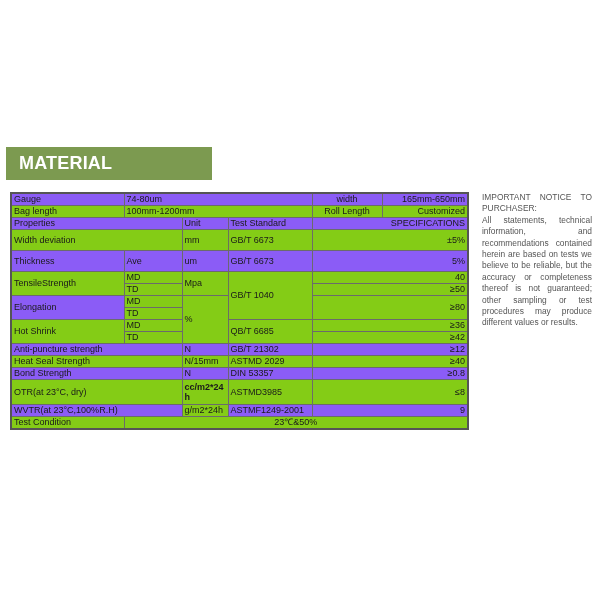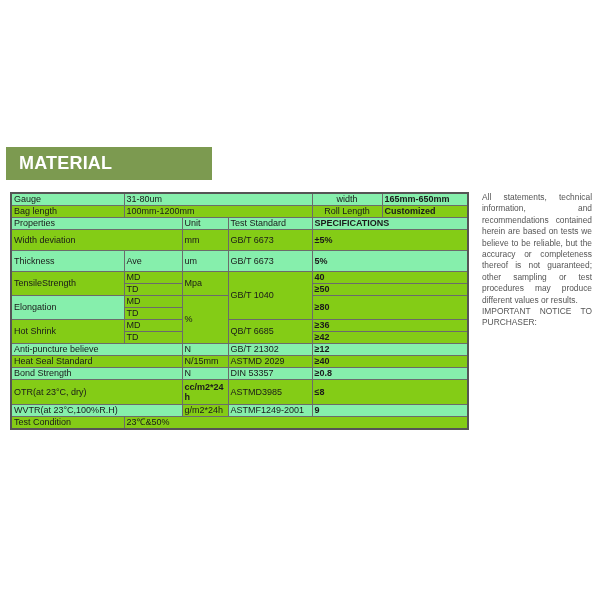--- a/index.html
+++ b/index.html
@@ -5,23 +5,23 @@
   html, body { margin:0; padding:0; background:#ffffff; }
   body { width:600px; height:600px; position:relative; overflow:hidden;
          font-family:"Liberation Sans", sans-serif; color:#1a1a1a; }
   .banner { position:absolute; left:6px; top:147px; width:206px; height:33px;
             background:#7c9a50; color:#ffffff; font-weight:bold; font-size:18px;
             line-height:33px; padding-left:13px; box-sizing:border-box; letter-spacing:0.2px; }
   table.spec { position:absolute; left:10px; top:192px; width:457px;
                border-collapse:collapse; font-size:9px; table-layout:fixed; }
   table.spec td { border:1px solid #6b6b6b; padding:0 2px; height:11px; line-height:11px;
                   white-space:nowrap; overflow:hidden; vertical-align:middle; }
-  .g { background:#86efac; }
+  .g { background:#8b5cf6; }
   .w { background:#84cc16; }
-  .c { text-align:left;font-weight:bold; }
+  .c { text-align:right; }
   .r { text-align:center; }
   table.spec td.tall { height:20px; }
   table.spec td.wrap { white-space:normal; line-height:10px;font-weight:bold; }
   .outer { border:2px solid #555 !important; }
   .notice { position:absolute; left:482px; top:192px; width:110px; font-size:8.4px;
             line-height:11.4px; color:#555555; text-align:justify; }
   .notice p { margin:0; }
 </style>
 </head>
 <body>
@@ -33,21 +33,21 @@
     <col style="width:113px">
       <col style="width:58px">
       <col style="width:46px">
       <col style="width:84px">
       <col style="width:70px">
       <col style="width:86px">
   </colgroup>
   <tbody>
       <tr>
     <td class="g">Gauge</td>
-    <td class="g" colspan="3">31-80um</td>
+    <td class="g" colspan="3">74-80um</td>
     <td class="g r">width</td>
     <td class="g c">165mm-650mm</td>
   </tr>
   <tr>
     <td class="w">Bag length</td>
     <td class="w" colspan="3">100mm-1200mm</td>
     <td class="w r">Roll Length</td>
     <td class="w c">Customized</td>
   </tr>
   <tr>
@@ -93,27 +93,27 @@
     <td class="w" rowspan="2">Hot Shrink</td>
     <td class="w">MD</td>
     <td class="w" rowspan="2">QB/T 6685</td>
     <td class="w c" colspan="2">≥36</td>
   </tr>
   <tr>
     <td class="w">TD</td>
     <td class="w c" colspan="2">≥42</td>
   </tr>
   <tr>
-    <td class="g" colspan="2">Anti-puncture believe</td>
+    <td class="g" colspan="2">Anti-puncture strength</td>
     <td class="g">N</td>
     <td class="g">GB/T 21302</td>
     <td class="g c" colspan="2">≥12</td>
   </tr>
   <tr>
-    <td class="w" colspan="2">Heat Seal Standard</td>
+    <td class="w" colspan="2">Heat Seal Strength</td>
     <td class="w">N/15mm</td>
     <td class="w">ASTMD 2029</td>
     <td class="w c" colspan="2">≥40</td>
   </tr>
   <tr>
     <td class="g" colspan="2">Bond Strength</td>
     <td class="g">N</td>
     <td class="g">DIN 53357</td>
     <td class="g c" colspan="2">≥0.8</td>
   </tr>
@@ -124,21 +124,21 @@
     <td class="w c" colspan="2">≤8</td>
   </tr>
   <tr>
     <td class="g" colspan="2">WVTR(at 23°C,100%R.H)</td>
     <td class="w">g/m2*24h</td>
     <td class="g">ASTMF1249-2001</td>
     <td class="g c" colspan="2">9</td>
   </tr>
   <tr>
     <td class="w">Test Condition</td>
-    <td class="w" colspan="5" style="border-top:1px solid #6b6b6b; border-left:1px solid #6b6b6b; border-right:none; border-bottom:none;">23℃&amp;50%</td>
+    <td class="w" colspan="5" style="border-top:1px solid #6b6b6b; border-left:1px solid #6b6b6b; border-right:none; border-bottom:none;text-align:center;">23℃&amp;50%</td>
   </tr>
 </tbody>
   </table>
 
 <div class="notice">
+  <p>IMPORTANT NOTICE TO PURCHASER:</p>
   <p>All statements, technical information, and recommendations contained herein are based on tests we believe to be reliable, but the accuracy or completeness thereof is not guaranteed; other sampling or test procedures may produce different values or results.</p>
-  <p>IMPORTANT NOTICE TO PURCHASER:</p>
 </div>
 
 </body></html>

